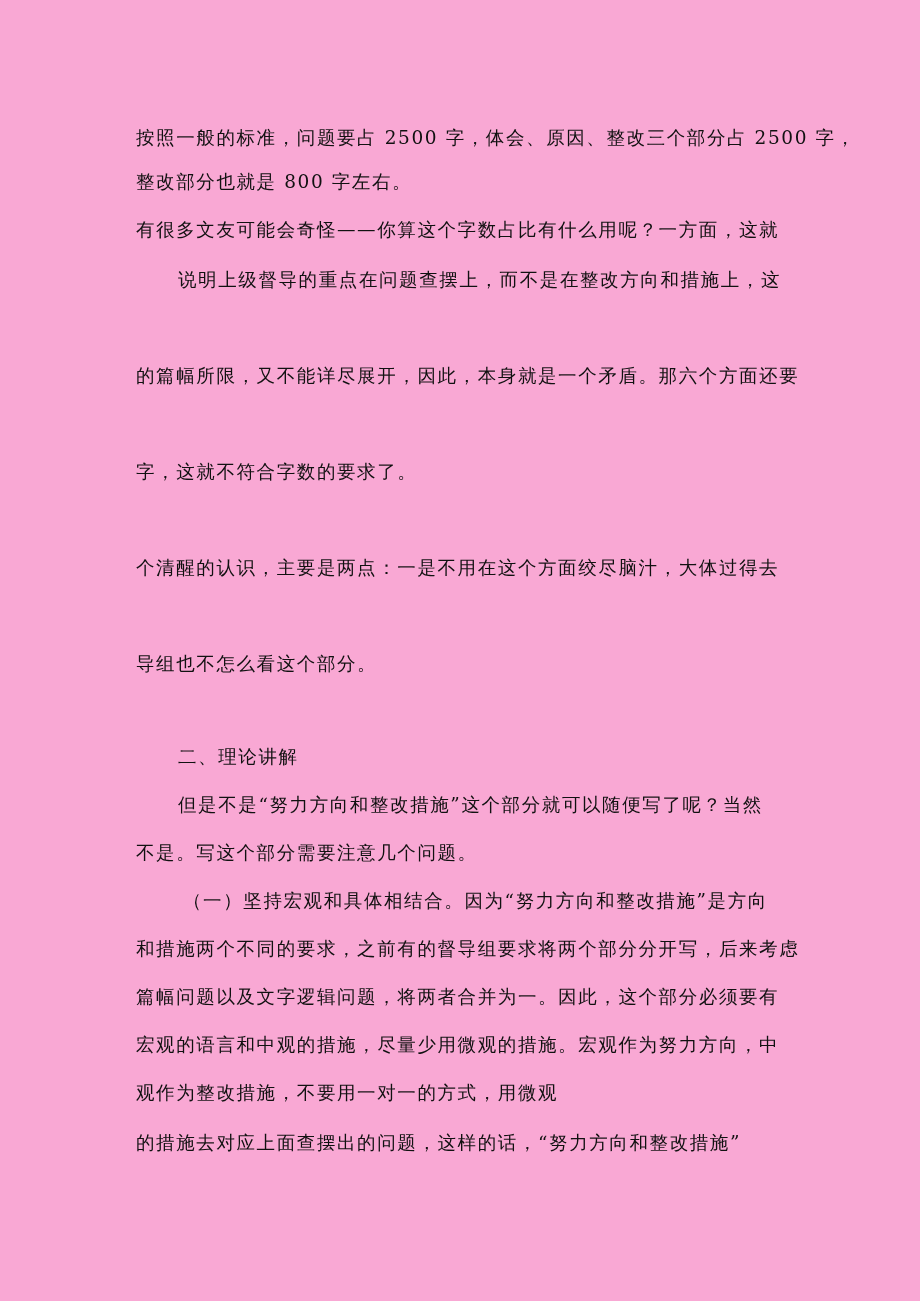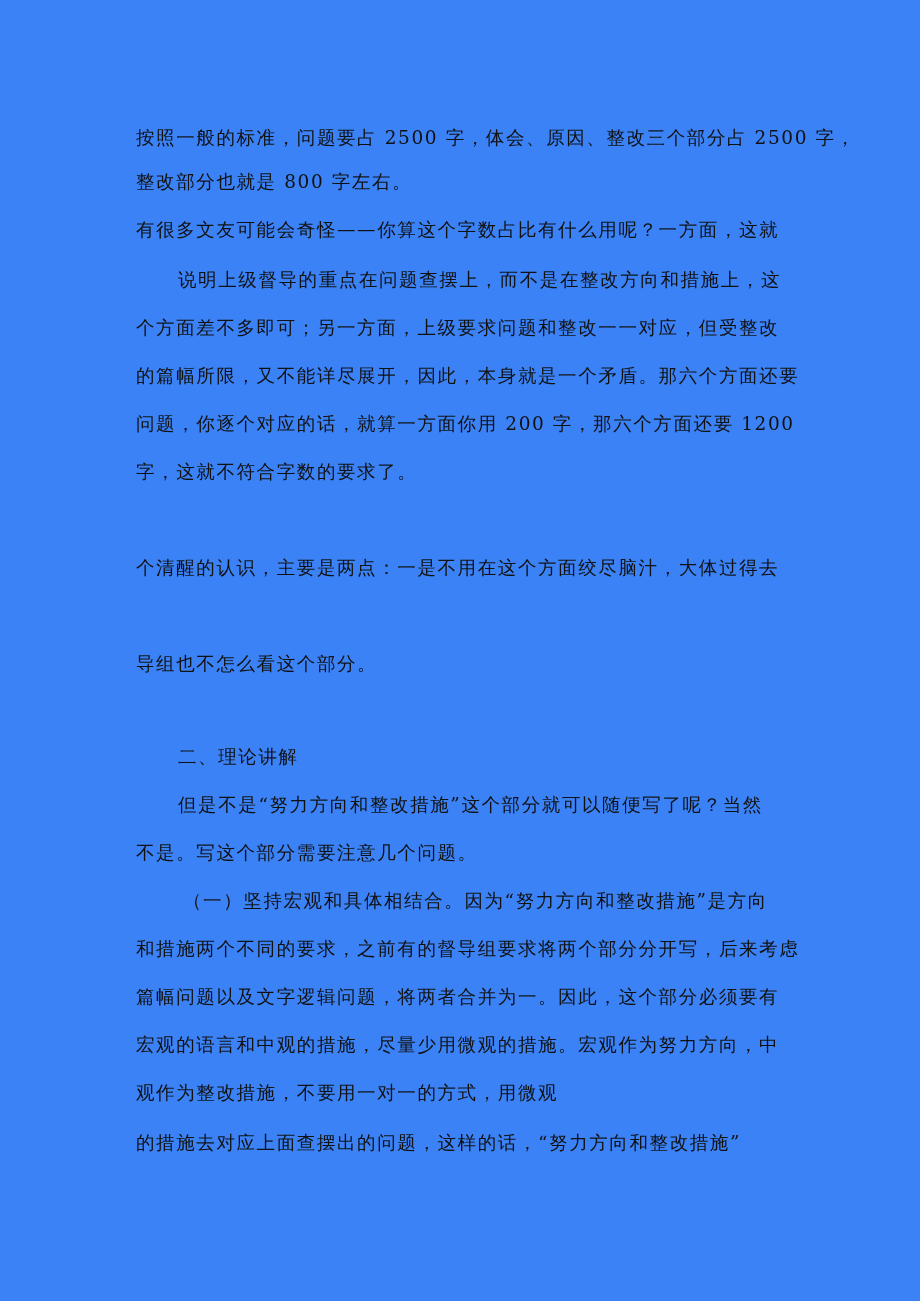--- a/index.html
+++ b/index.html
@@ -13,21 +13,21 @@
       position: relative;
       overflow: hidden;
       font-family: "DejaVu Serif", "Liberation Serif", serif;
       color: #111111;
     }
     .page {
       position: absolute;
       left: 0; top: 0;
       width: 920px;
       height: 1301px;
-      background: #3b82f6;
+      background: #f9a8d4;
       text-decoration: underline;
     }
     .line {
       position: absolute;
       left: 136px;
       white-space: nowrap;
       font-size: 18.5px;
       line-height: 24px;
       letter-spacing: 1.6px;
     }
@@ -36,23 +36,21 @@
     .line.heading { left: 178px; text-align: center; }
   </style>
 </head>
 <body>
 
 <div class="page">
   <div class="line" style="top:126px">按照一般的标准，问题要占 2500 字，体会、原因、整改三个部分占 2500 字，</div>
   <div class="line" style="top:170px">整改部分也就是 800 字左右。</div>
   <div class="line" style="top:218px">有很多文友可能会奇怪——你算这个字数占比有什么用呢？一方面，这就</div>
   <div class="line indent" style="top:268px">说明上级督导的重点在问题查摆上，而不是在整改方向和措施上，这</div>
-  <div class="line" style="top:316px">个方面差不多即可；另一方面，上级要求问题和整改一一对应，但受整改</div>
   <div class="line" style="top:364px">的篇幅所限，又不能详尽展开，因此，本身就是一个矛盾。那六个方面还要</div>
-  <div class="line" style="top:412px">问题，你逐个对应的话，就算一方面你用 200 字，那六个方面还要 1200</div>
   <div class="line" style="top:460px">字，这就不符合字数的要求了。</div>
   <div class="line" style="top:556px">个清醒的认识，主要是两点：一是不用在这个方面绞尽脑汁，大体过得去</div>
   <div class="line" style="top:652px">导组也不怎么看这个部分。</div>
   <div class="line heading" style="top:745px">二、理论讲解</div>
   <div class="line indent" style="top:793px">但是不是“努力方向和整改措施”这个部分就可以随便写了呢？当然</div>
   <div class="line" style="top:841px">不是。写这个部分需要注意几个问题。</div>
   <div class="line indent2" style="top:889px">（一）坚持宏观和具体相结合。因为“努力方向和整改措施”是方向</div>
   <div class="line" style="top:937px">和措施两个不同的要求，之前有的督导组要求将两个部分分开写，后来考虑</div>
   <div class="line" style="top:985px">篇幅问题以及文字逻辑问题，将两者合并为一。因此，这个部分必须要有</div>
   <div class="line" style="top:1033px">宏观的语言和中观的措施，尽量少用微观的措施。宏观作为努力方向，中</div>

